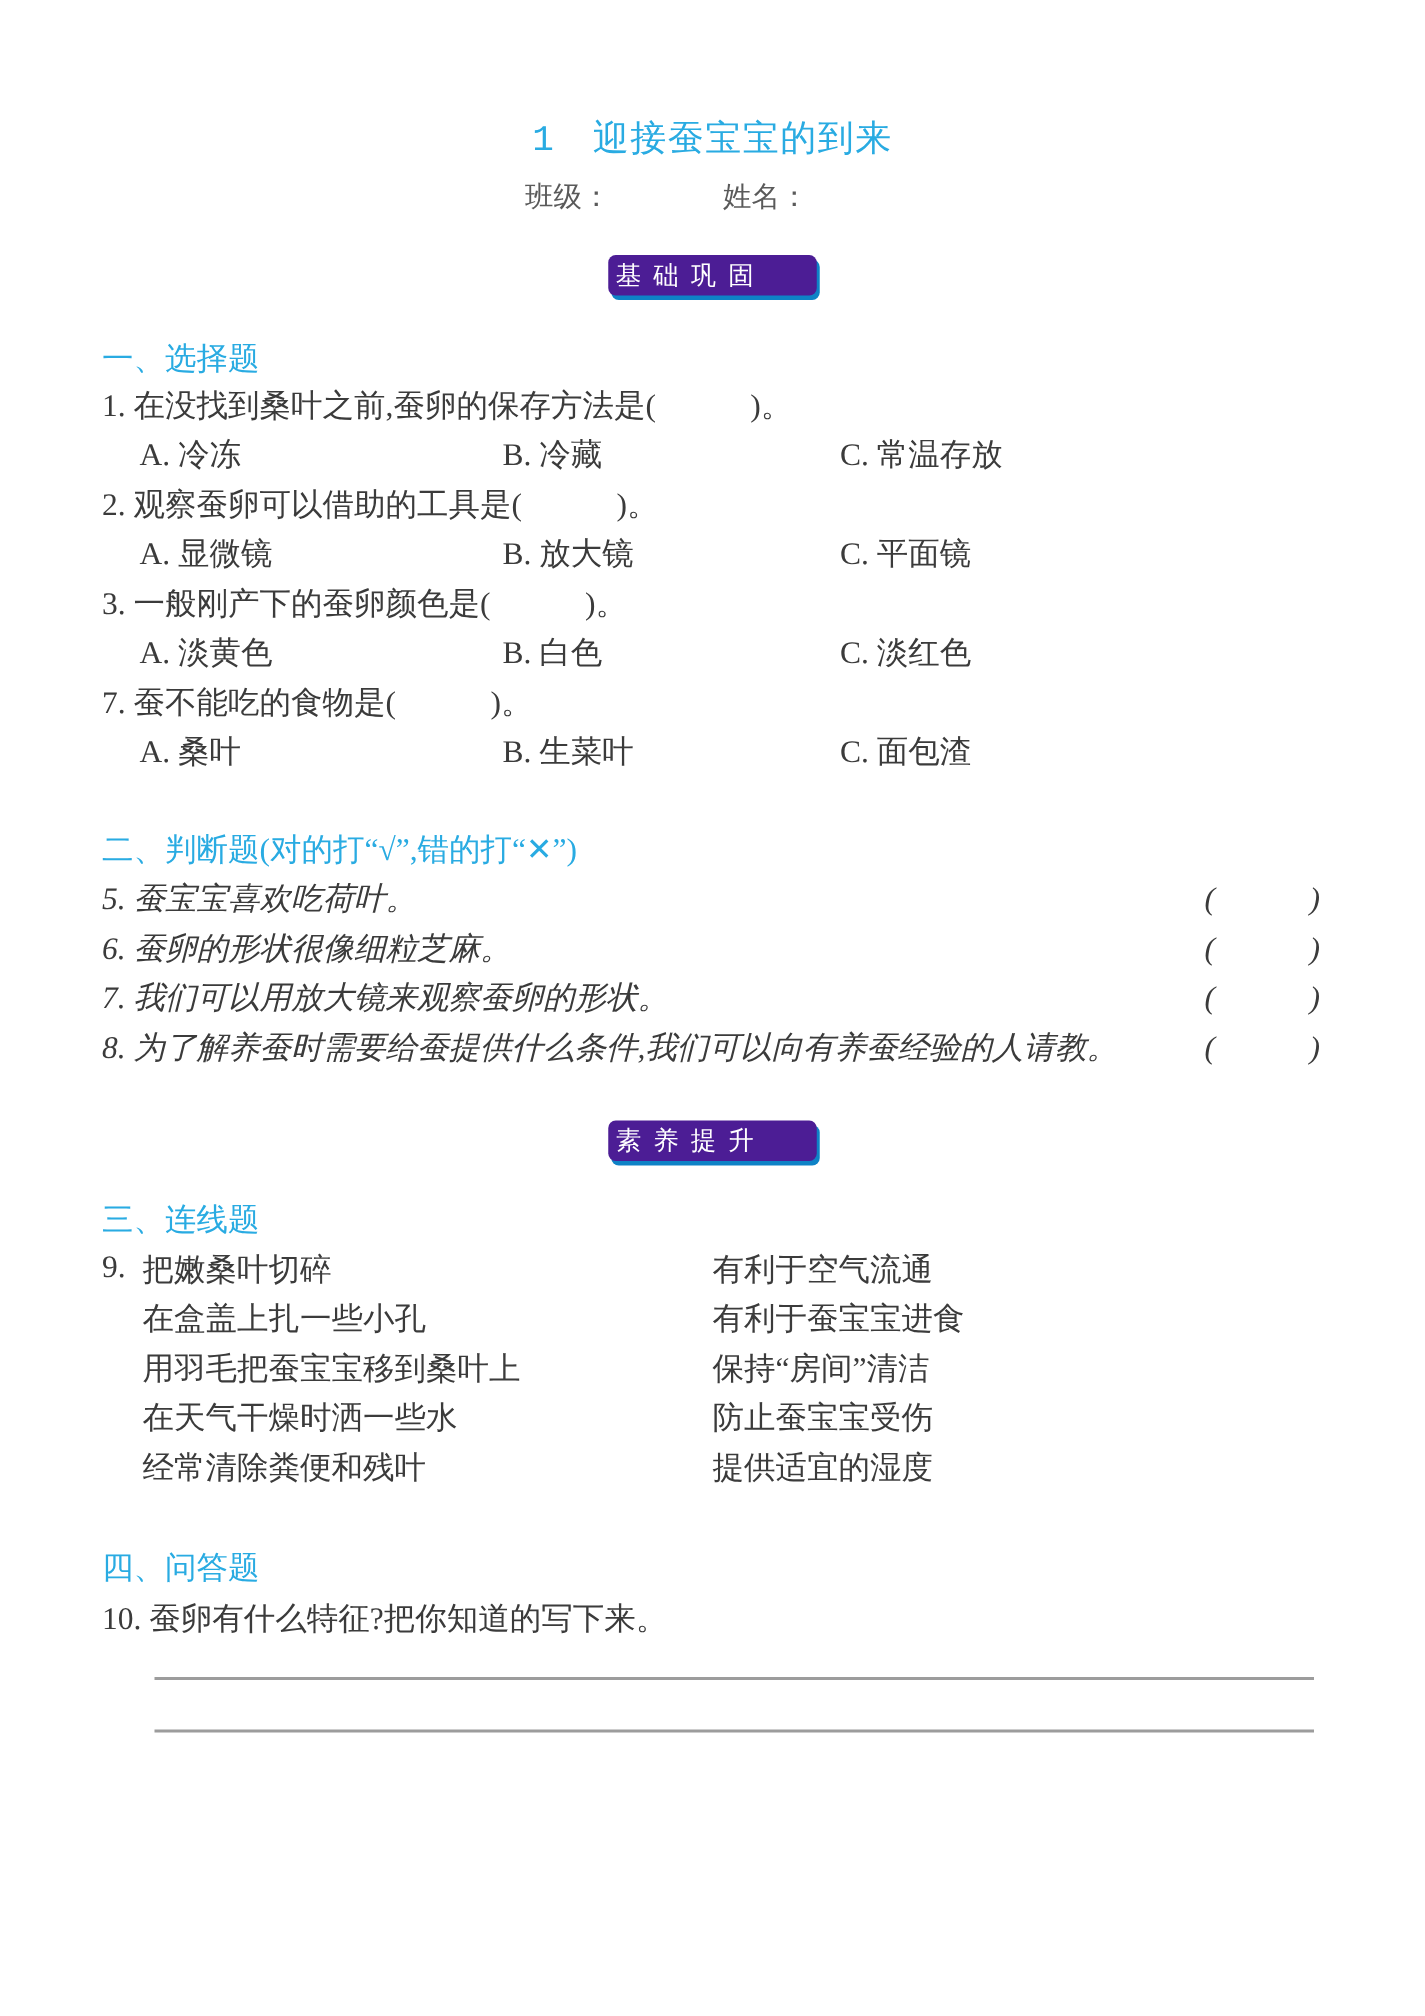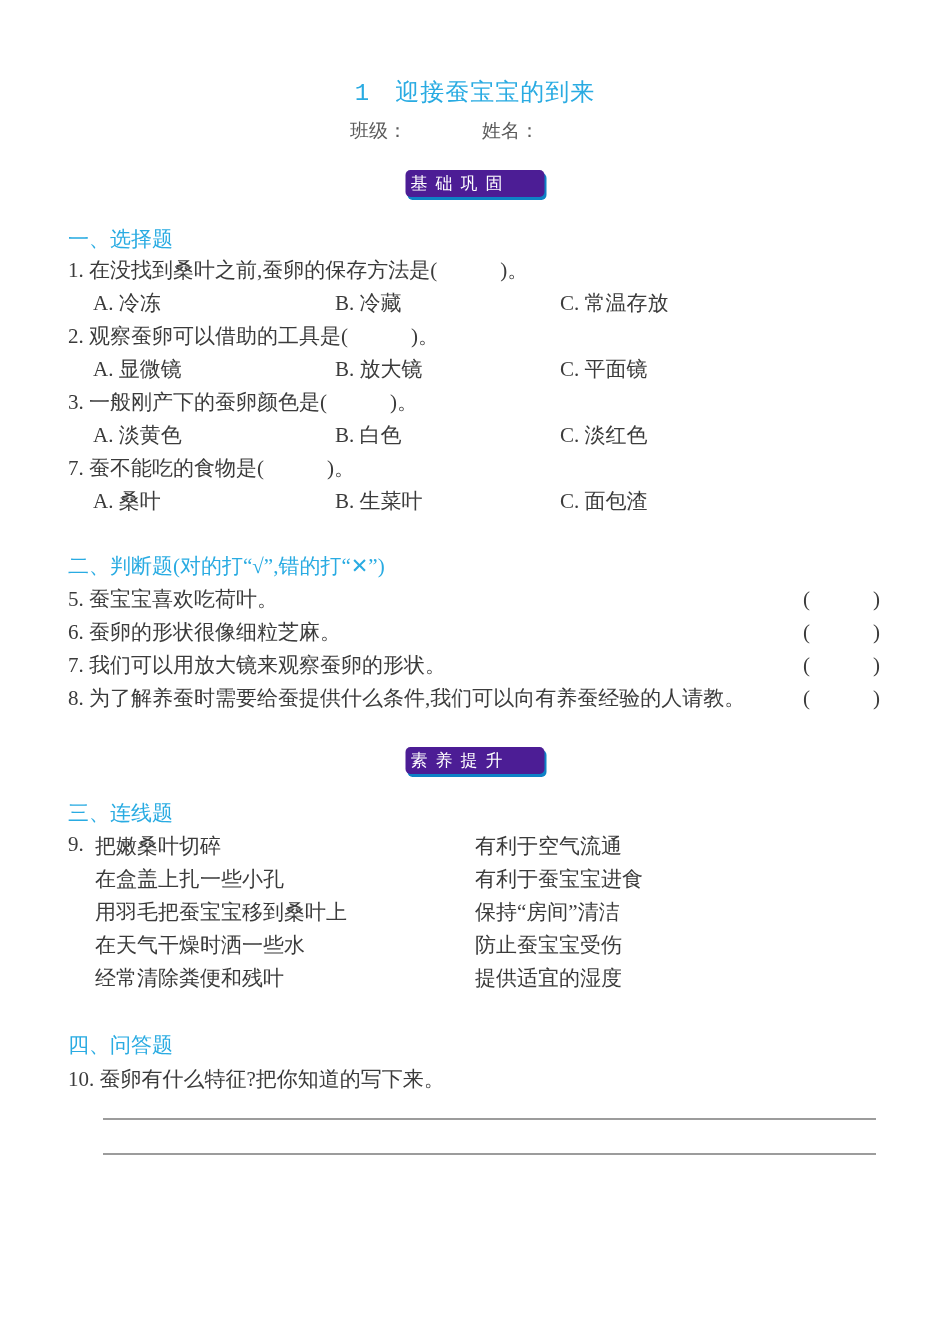--- a/index.html
+++ b/index.html
@@ -60,20 +60,21 @@
   .opt-a { left: 93px; }
   .opt-b { left: 335px; }
   .opt-c { left: 560px; }
 
   .judge-row {
     left: 68px; width: 812px;
     display: flex;
     justify-content: space-between;
     font-size: 21px;
     white-space: nowrap;
+    font-style: italic;
   }
   .judge-slot { white-space: pre; }
 
   .match-row { left: 0; width: 100%; height: 28px; font-size: 21px; }
   .match-num   { position: absolute; left: 68px; white-space: nowrap; }
   .match-left  { position: absolute; left: 95px; white-space: nowrap; font-family: Liberation Mono, monospace; }
   .match-right { position: absolute; left: 475px; white-space: nowrap; }
 
   .answer-line {
     left: 103px; width: 773px; height: 0;

